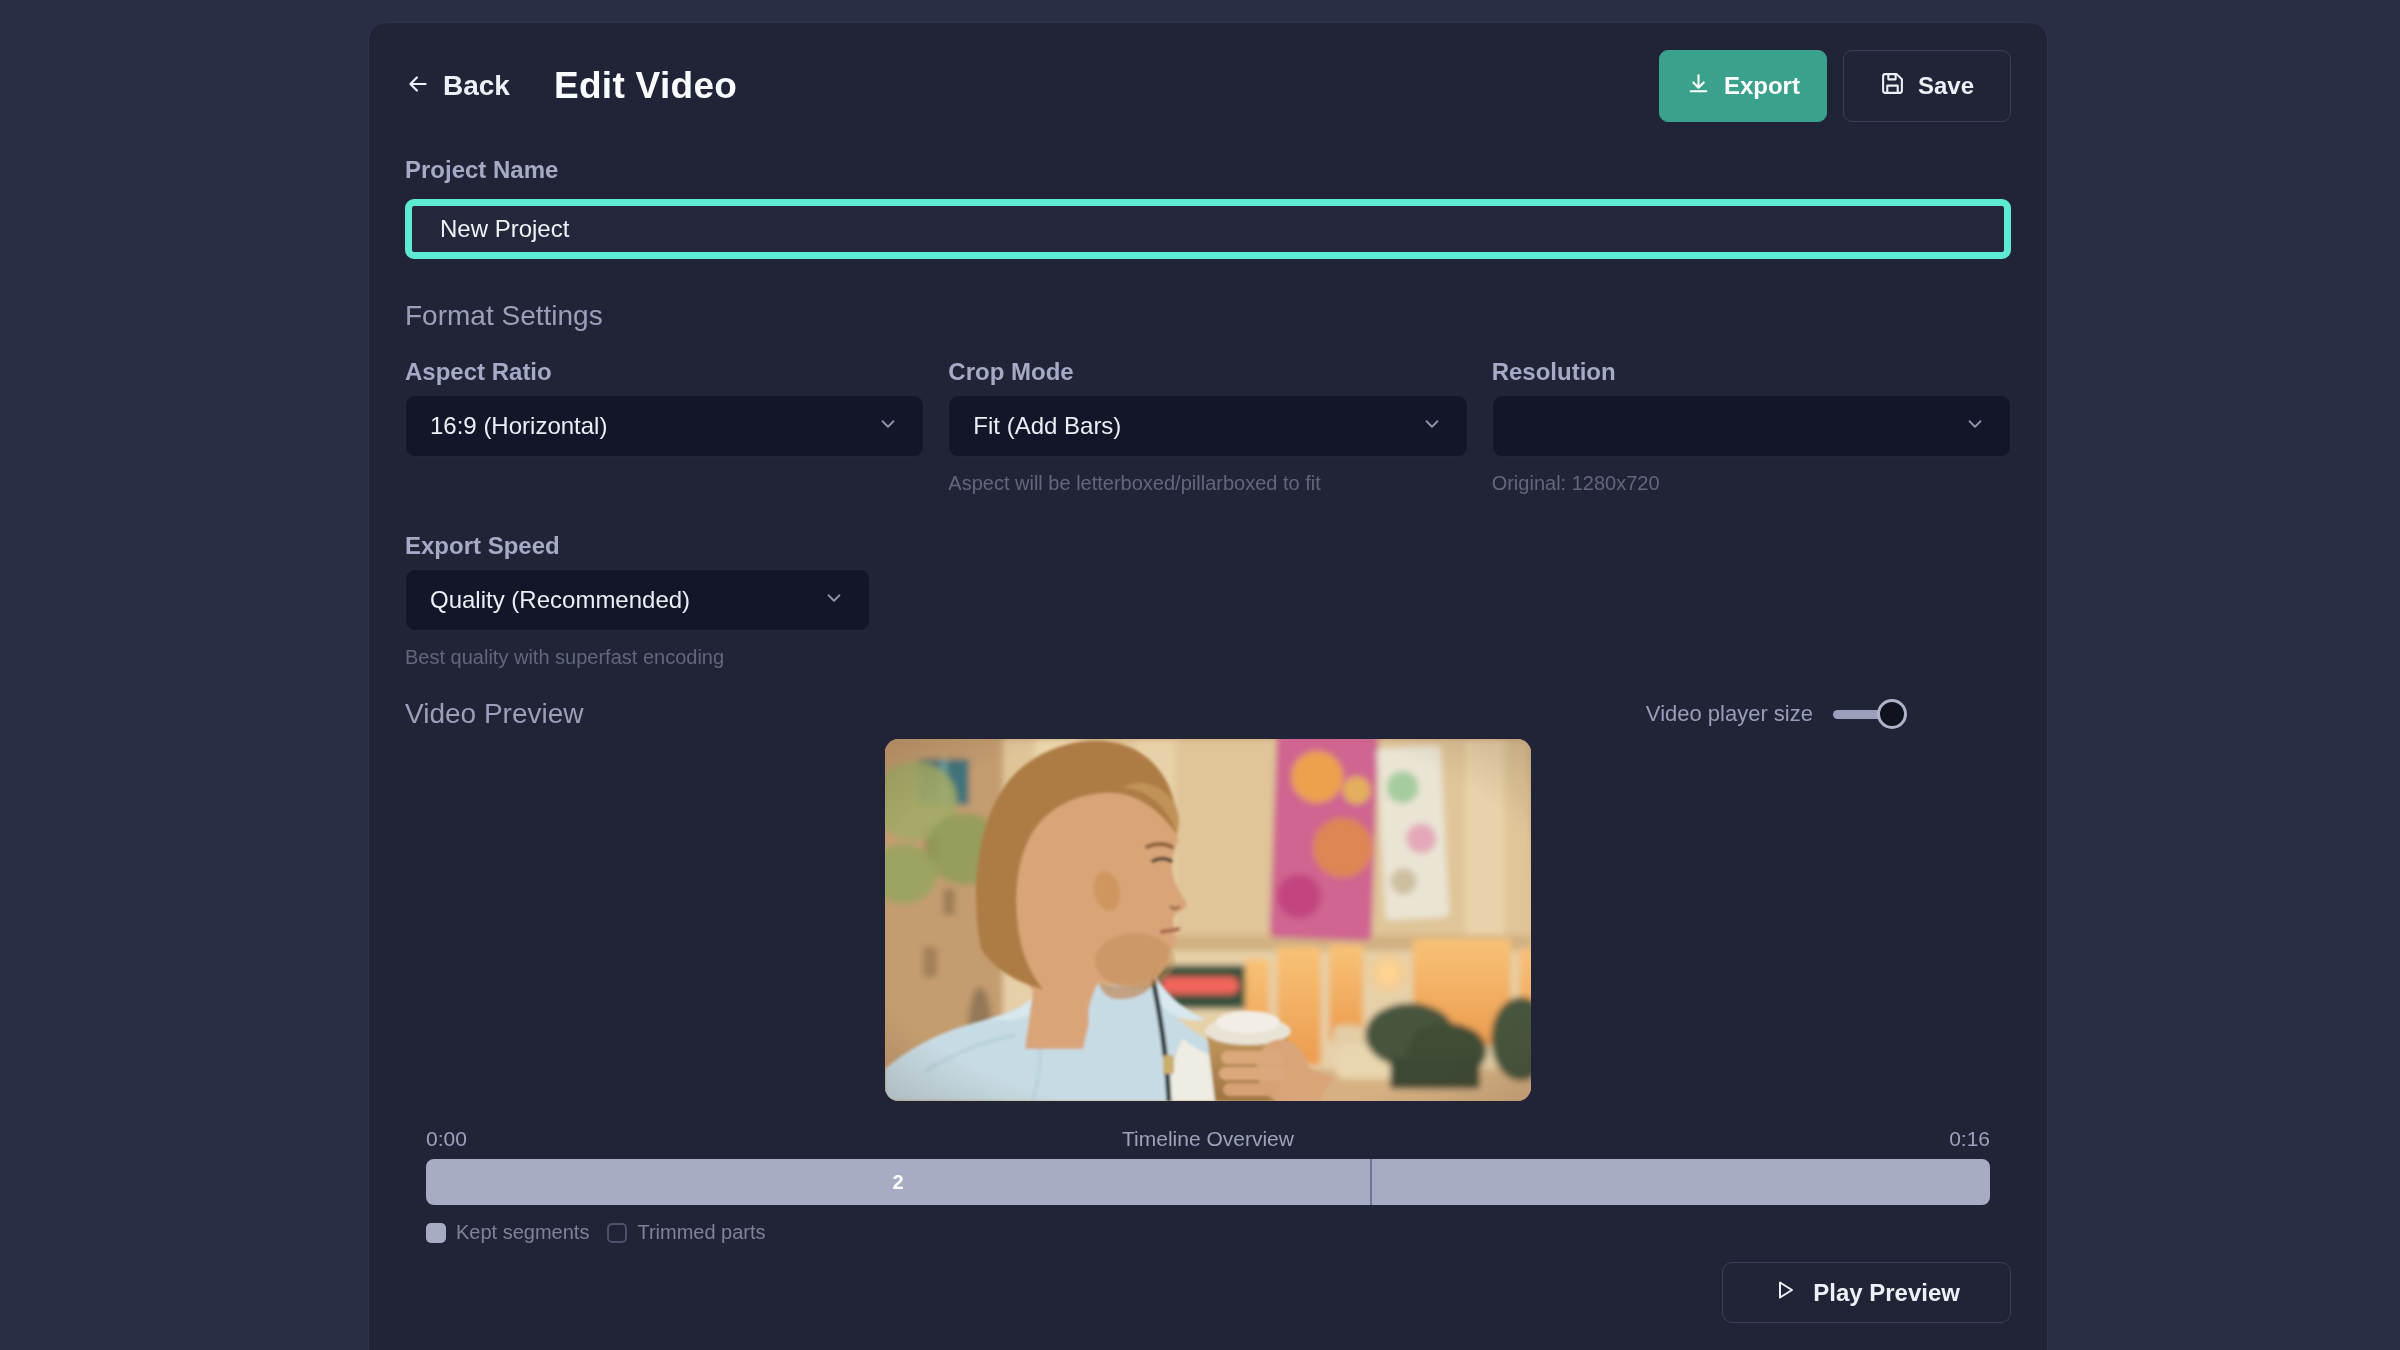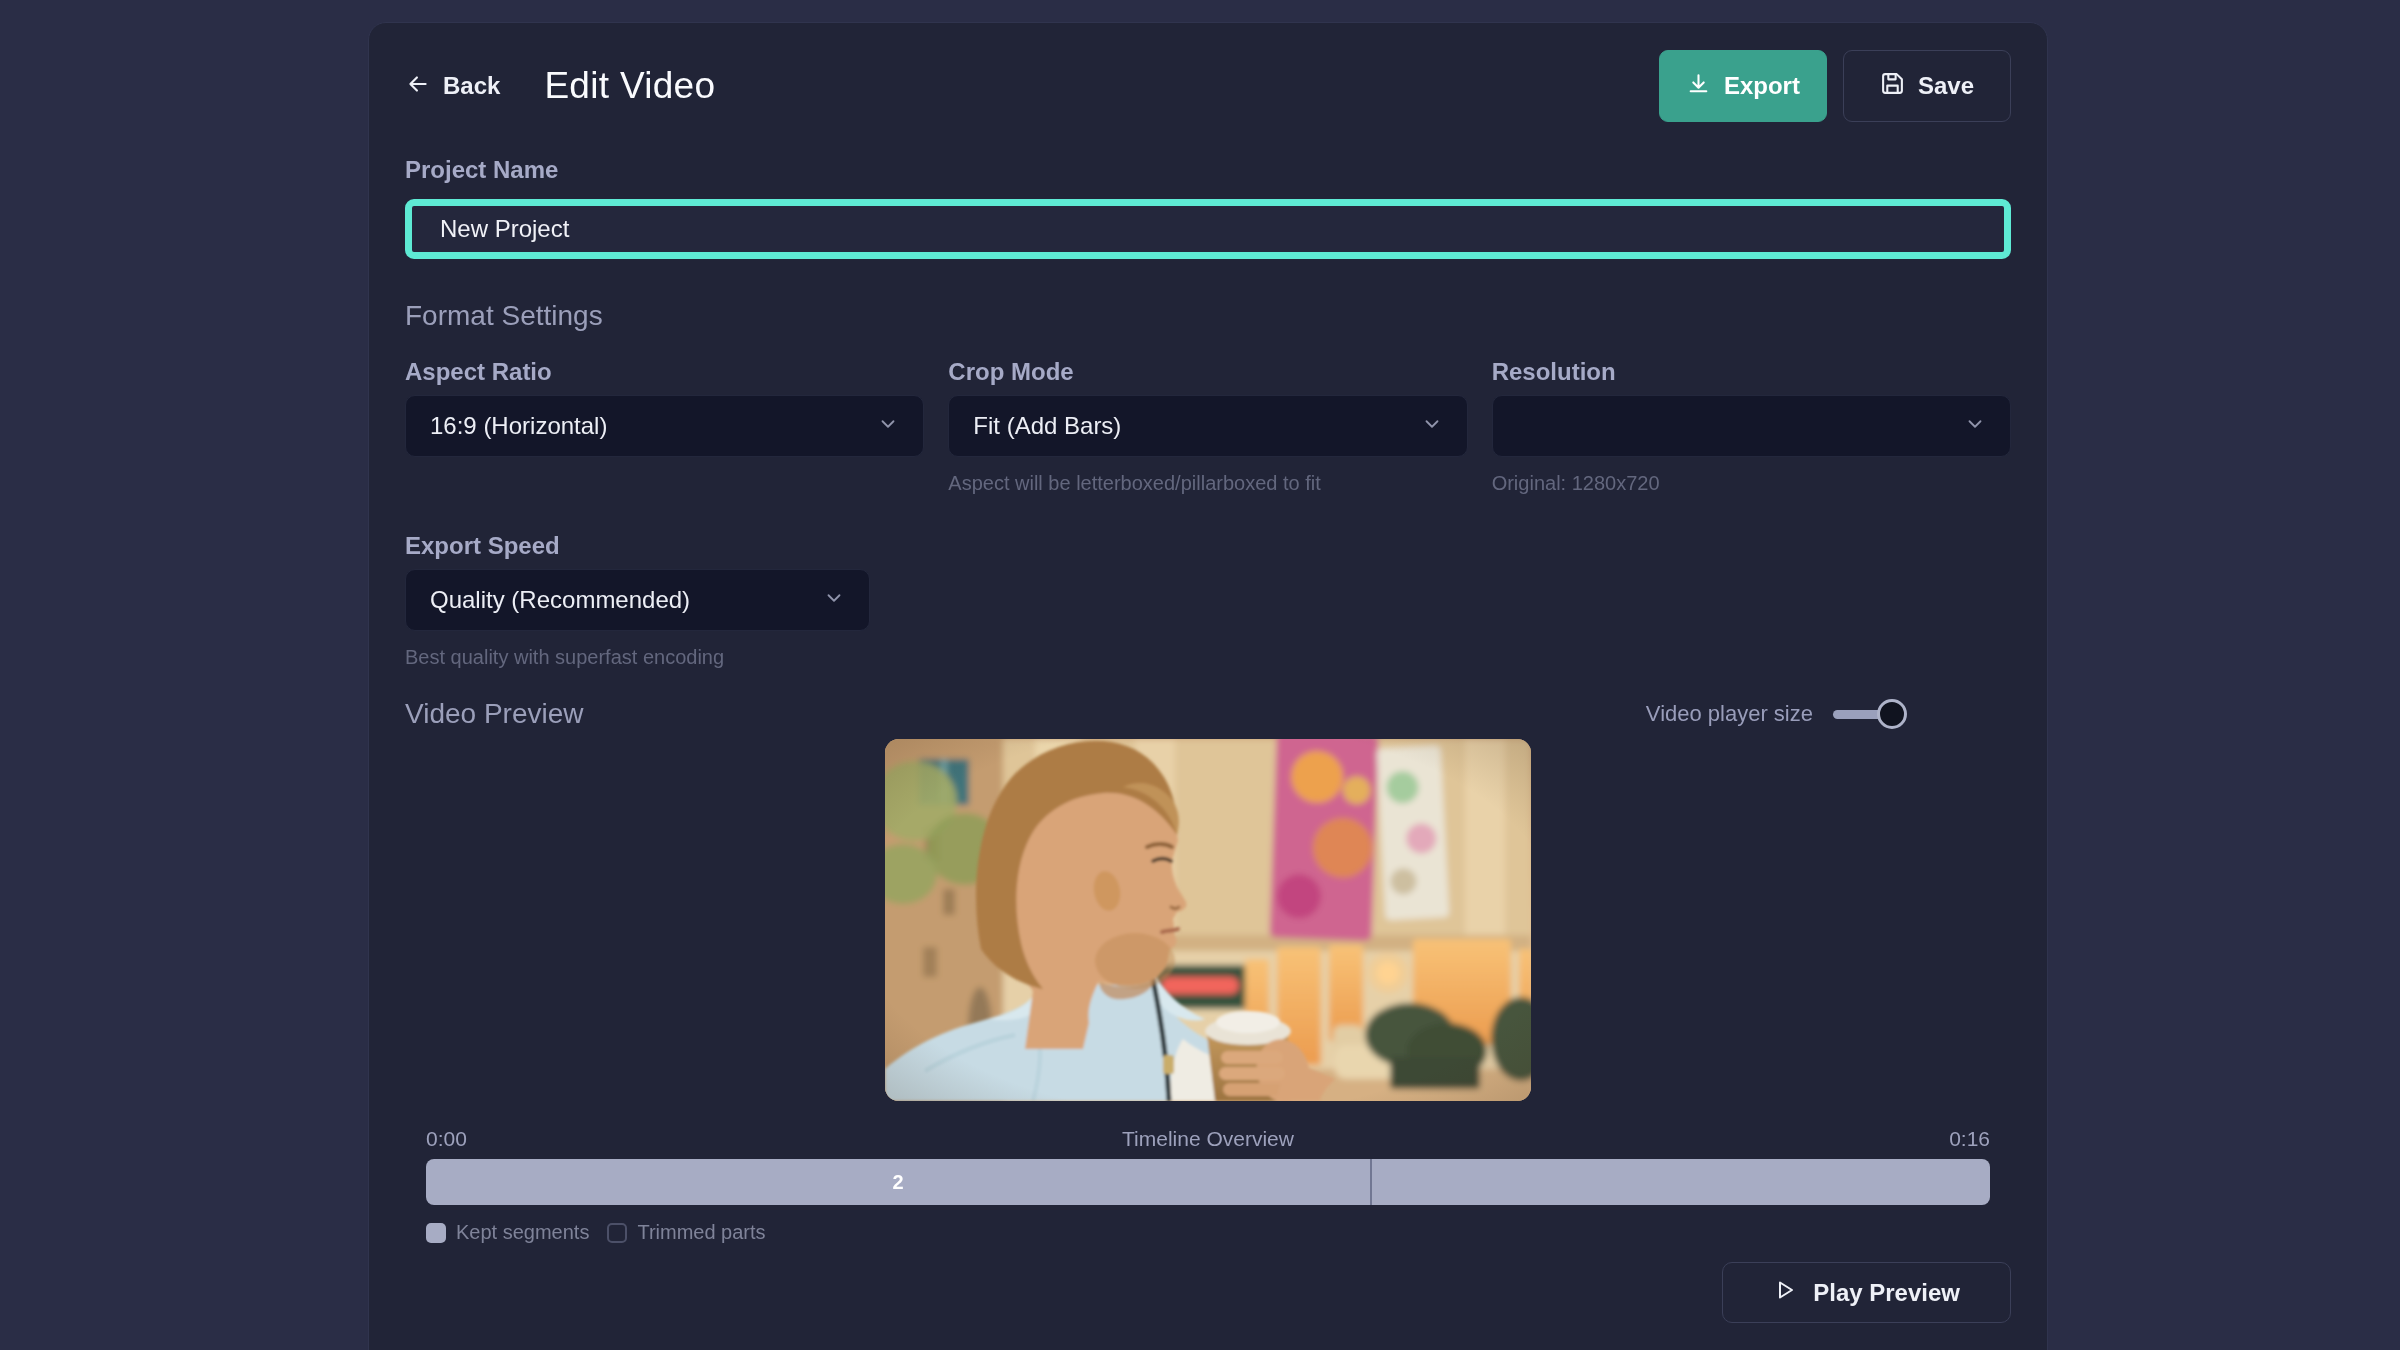--- a/index.html
+++ b/index.html
@@ -17,22 +17,22 @@
     width:1680px; height:1500px;
     background:#212437;
     border:1px solid #30344e;
     border-radius:18px 18px 0 0;
     padding:36px;
   }
   
   .header-row { display:flex; align-items:center; height:54px; }
   .back-btn { display:flex; align-items:center; gap:12px; cursor:pointer; color:#eef0f7; }
   .back-btn svg { width:26px; height:26px; stroke:#eef0f7; }
-  .back-label { font-size:24px; font-weight:700; }
-  .page-title { font-size:37px; font-weight:400; margin-left:44px; color:#fafbfe; letter-spacing:.3px; }
+  .back-label { font-size:28px; font-weight:700; }
+  .page-title { font-size:37px; font-weight:700; margin-left:44px; color:#fafbfe; letter-spacing:.3px; }
   .header-spacer { flex:1; }
   .btn { display:flex; align-items:center; gap:13px; height:72px; border-radius:9px;
          font-size:24px; font-weight:700; cursor:pointer; }
   .btn svg { width:25px; height:25px; }
   .btn-export { background:#3aa18d; color:#ffffff; padding:0 26px; border:1px solid #3aa18d; }
   .btn-export svg { stroke:#ffffff; }
   .btn-save { background:transparent; color:#eef0f7; padding:0 36px; border:1px solid #3b3f58; margin-left:16px; }
   .btn-save svg { stroke:#eef0f7; }
   
   .field-label { font-size:24px; font-weight:700; color:#a6aac7; line-height:30px; }

